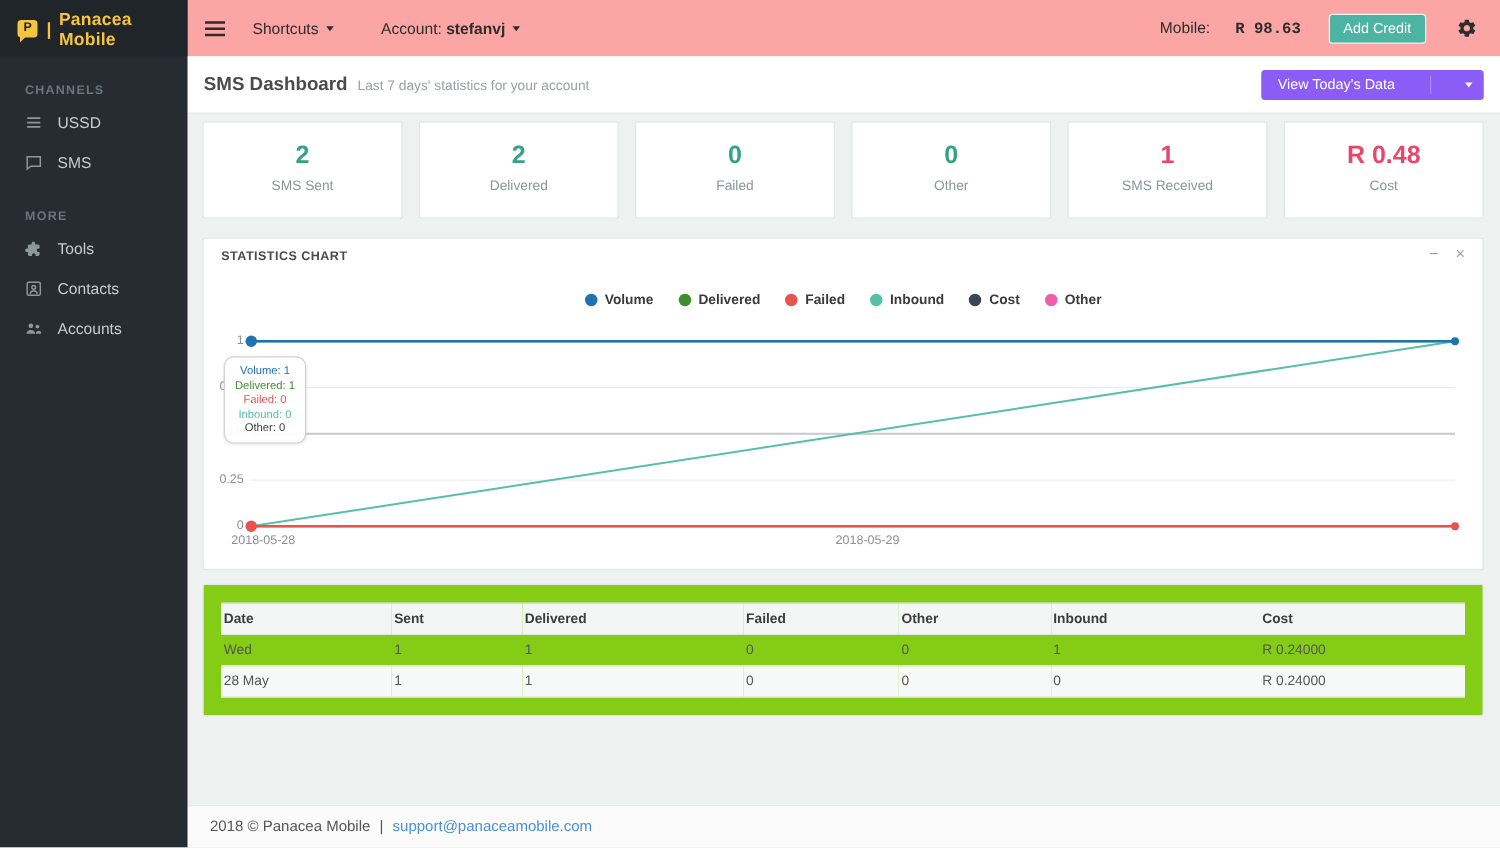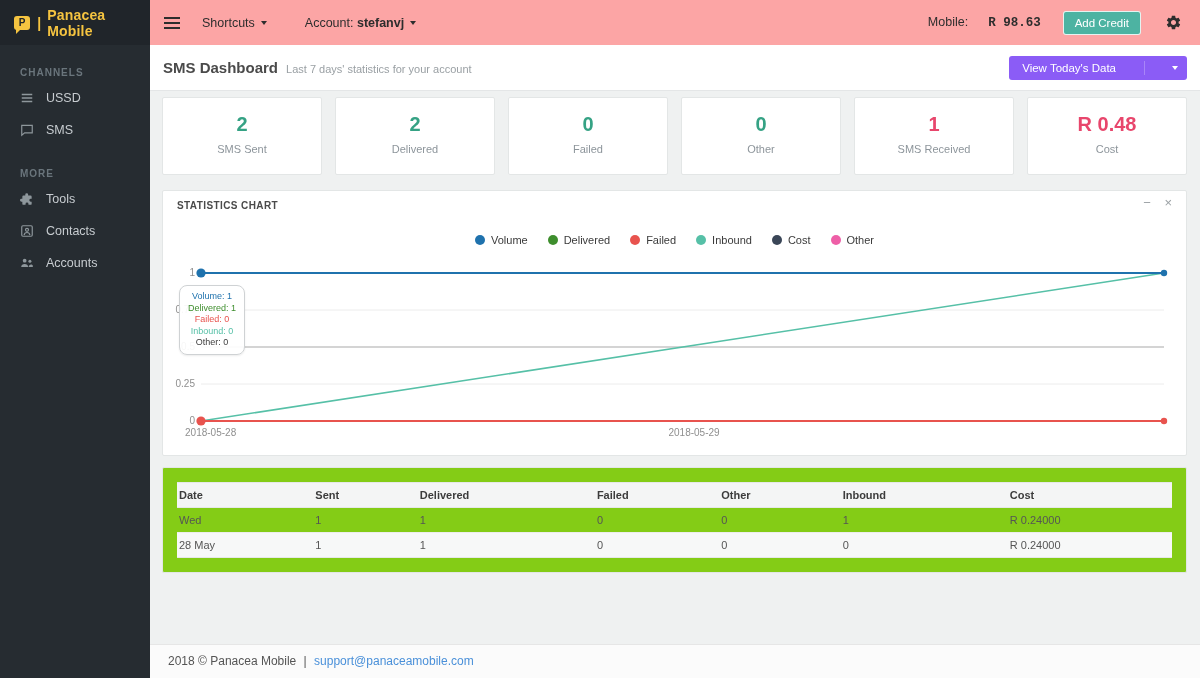--- a/index.html
+++ b/index.html
@@ -51,21 +51,21 @@
   .stat-label { font-size:11px; color:#8d959b; margin-top:7px; }
 
   
   #chart-panel { position:relative; margin-top:15px; height:266px; background:#fff; border:1px solid #e3e6e6; border-radius:2px; }
   #chart-title { position:absolute; left:14px; top:9px; font-size:10px; font-weight:bold; color:#4a4a4a; letter-spacing:.4px; }
   #chart-controls { position:absolute; right:14px; top:4px; color:#9aa0a4; font-size:13px; }
   #chart-controls span { cursor:pointer; margin-left:10px; }
   #legend { position:absolute; left:0; top:43px; width:100%; display:flex; justify-content:center; }
   .legend-item { display:inline-flex; align-items:center; margin:0 10px; }
   .legend-dot { width:10px; height:10px; border-radius:50%; margin-right:6px; }
-  .legend-label { font-size:11px; font-weight:normal; color:#3a3a3a; }
+  .legend-label { font-size:11px; font-weight:bold; color:#3a3a3a; }
   #chart-svg { position:absolute; left:0; top:0; }
   .ylabel { position:absolute; left:2px; width:30px; text-align:right; font-size:10px; color:#8f8f8f; }
   .xlabel { position:absolute; width:90px; text-align:center; font-size:10px; color:#8f8f8f; top:236px; }
   #tooltip { position:absolute; left:16px; top:94px; background:rgba(255,255,255,.92); border:1px solid #cfd2d4; border-radius:8px; padding:5px 8px; text-align:center; font-size:9px; line-height:11.5px; box-shadow:0 1px 2px rgba(0,0,0,.08); z-index:5; white-space:nowrap; }
 
   
   #table-panel { margin-top:11px; background:#84cc16; border:1px solid #e3e6e6; border-radius:2px; padding:14px; }
   #data-table { width:100%; border-collapse:collapse; font-size:11px; }
   #data-table th { background:#f4f5f5; color:#3c3c3c; font-weight:bold; text-align:left; padding:6px 6px 6px 2px; border-top:1px solid #e6e8e8; border-bottom:1px solid #e6e8e8; }
   #data-table td { color:#555; padding:6px 6px 6px 2px; border-bottom:1px solid #ededed; }

